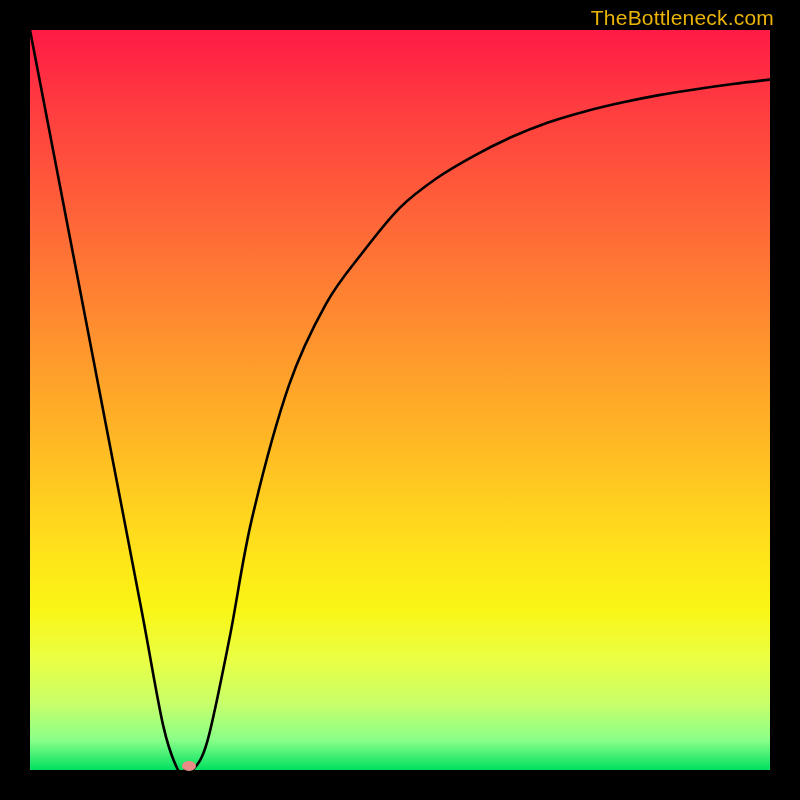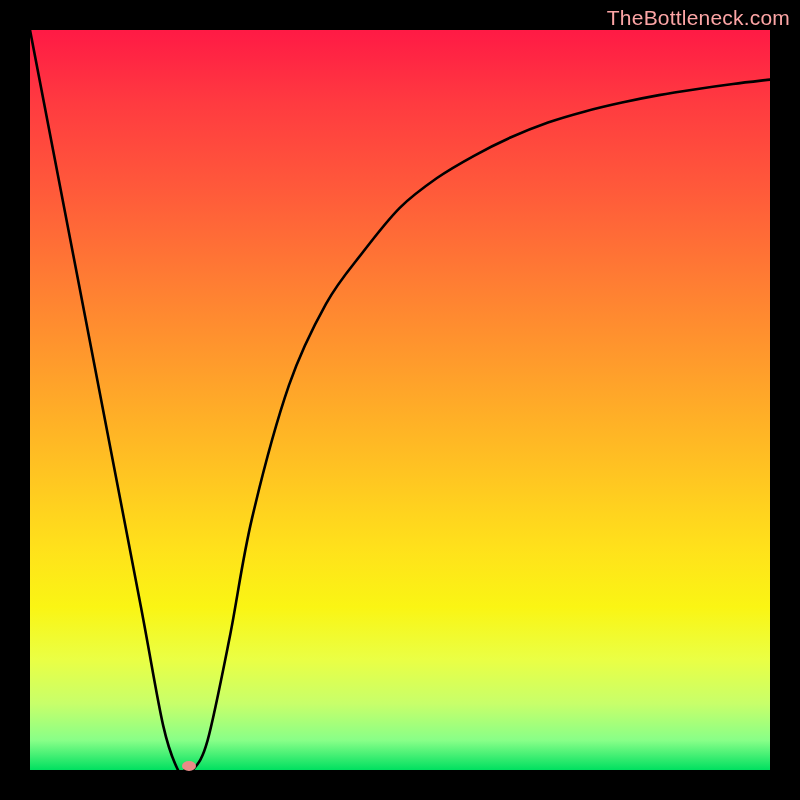--- a/index.html
+++ b/index.html
@@ -36,22 +36,22 @@
       #faf514 78%,
       #eaff44 85%,
       #c8ff6a 91%,
       #88ff88 96%,
       #00e060 100%
     );
   }
   .watermark {
     position: absolute;
     top: 6px;
-    right: 10px;
-    color: #fca5a5;
+    right: 26px;
+    color: #eab308;
     font-size: 21px;
     font-weight: 500;
     letter-spacing: 0.2px;
     user-select: none;
   }
   svg.curve {
     position: absolute;
     left: 0;
     top: 0;
     width: 740px;

